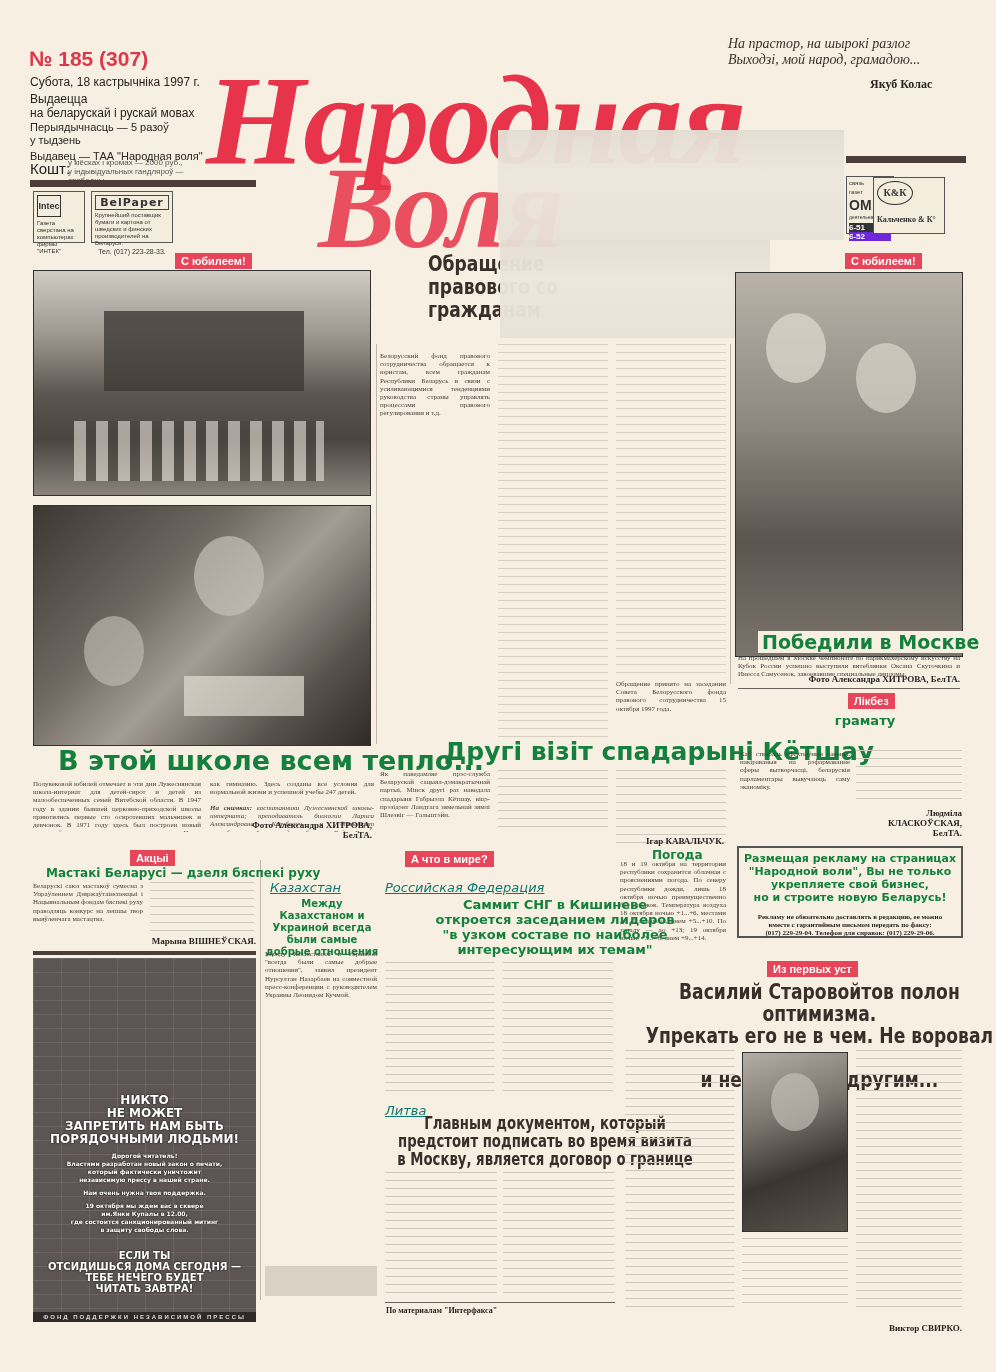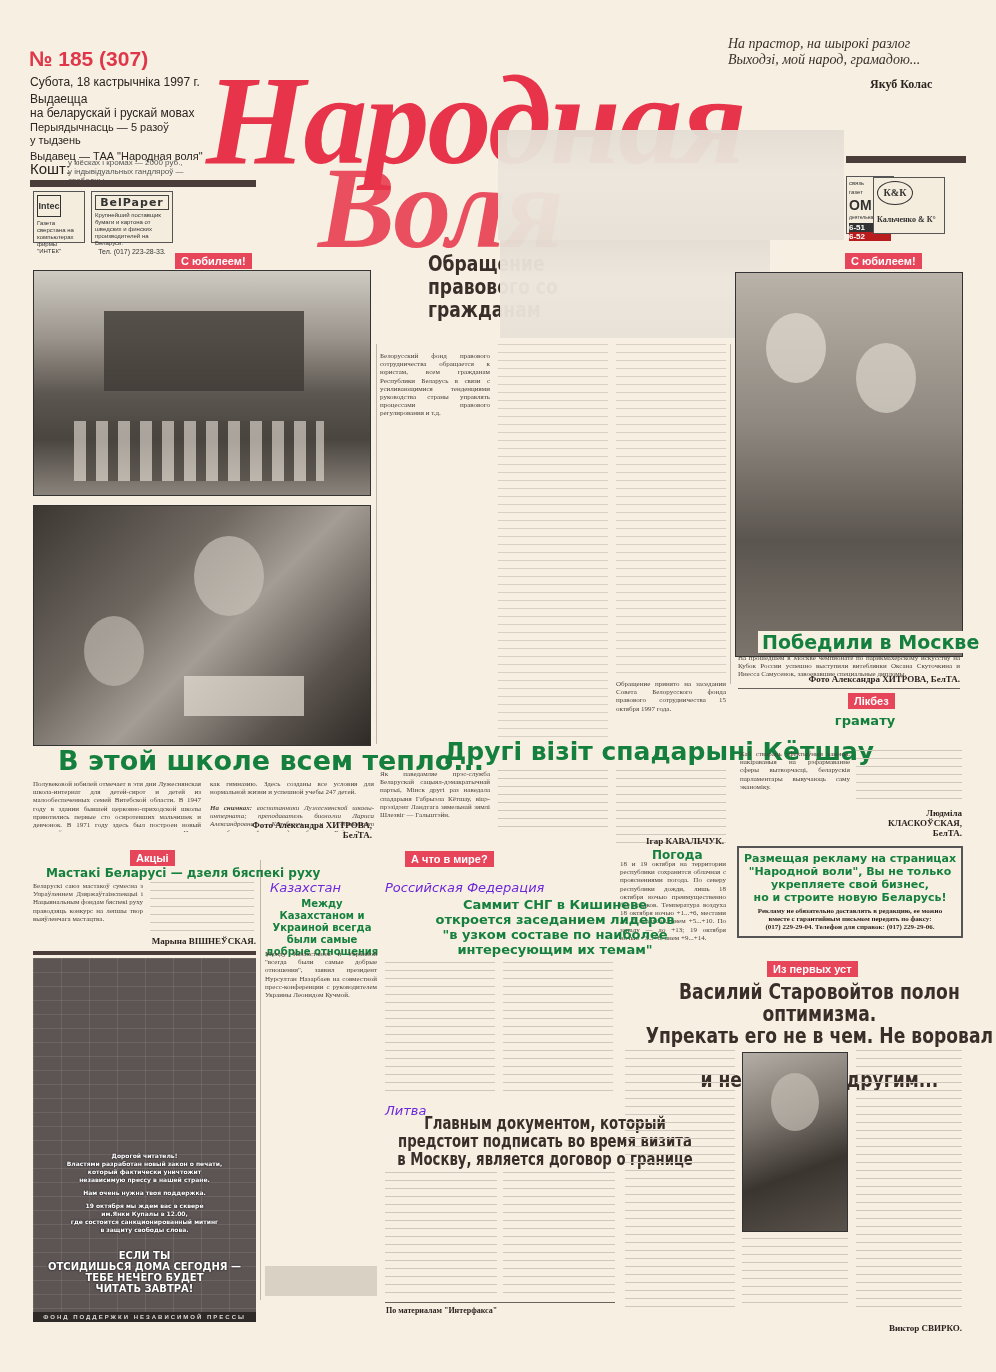--- a/index.html
+++ b/index.html
@@ -14,21 +14,21 @@
 .bar{background:#4a3d3a}
 .adbox{border:1px solid #555;background:#f4ecdd;font:8px "Liberation Sans",sans-serif;padding:3px;color:#333;line-height:9px}
 .faded{background:linear-gradient(180deg,#e3ddd3 0%,#ece6dc 40%,#e7e1d7 100%);opacity:.96}
 .label{background:#e6455a;color:#fff;font:bold 11px "Liberation Sans",sans-serif;padding:2px 6px}
 .photo{background:#6d6660;border:1px solid #333;overflow:hidden}
 .text-block{font:7px "Liberation Serif",serif;color:#4a403a;line-height:8.2px;text-align:justify;overflow:hidden}
 .h-sans{font-family:"DejaVu Sans",sans-serif;font-weight:bold;color:#15803d}
 .h-cond{font-family:"DejaVu Sans",sans-serif;font-weight:bold;color:#3a2e2a;transform:scaleX(.78);transform-origin:left top}
 .sig{font:bold 9px "Liberation Serif",serif;color:#2b2320;text-align:right}
 .rule{background:#6b605a}
-.section-italic{font:italic 13px "DejaVu Sans",sans-serif;color:#6d28d9;}
+.section-italic{font:italic 13px "DejaVu Sans",sans-serif;color:#0f766e;text-decoration:underline}
 .brick{background-color:#5d5454;background-image:linear-gradient(90deg,rgba(255,255,255,.09) 1px,transparent 1px),linear-gradient(rgba(255,255,255,.09) 1px,transparent 1px);background-size:28px 14px}
 .ad-white{color:#fff;font-family:"DejaVu Sans",sans-serif;font-weight:bold;text-align:center;text-shadow:0 0 2px #000}
 </style>
 </head>
 <body>
 
 <div class="abs issue">№ 185 (307)</div>
 <div class="abs meta" style="top:75px">Субота, 18 кастрычніка 1997 г.</div>
 <div class="abs meta" style="top:92px">Выдаецца</div>
 <div class="abs meta" style="top:106px">на беларускай і рускай мовах</div>
@@ -62,21 +62,21 @@
 </div>
 <div class="abs epi-author">Якуб Колас</div>
 
 <div class="abs bar" style="left:846px;top:156px;width:120px;height:7px"></div>
 <div class="abs adbox" style="left:846px;top:176px;width:48px;height:58px;padding:2px">
   <div style="font-size:6px">связь</div>
   <div style="font-size:6px">газет</div>
   <div style="font:bold 14px 'Liberation Sans',sans-serif">ОМ</div>
   <div style="font-size:5px">деятельная</div>
   <div style="background:#333;color:#fff;font:bold 8px 'Liberation Sans',sans-serif;margin-top:1px">6-51</div>
-  <div style="background:#b91c1c;color:#fff;font:bold 8px 'Liberation Sans',sans-serif">6-52</div>
+  <div style="background:#6d28d9;color:#fff;font:bold 8px 'Liberation Sans',sans-serif">6-52</div>
 </div>
 <div class="abs adbox" style="left:873px;top:177px;width:72px;height:57px">
   <div style="width:36px;height:24px;border:1px solid #333;border-radius:50%;text-align:center;font:bold 10px 'Liberation Serif',serif;line-height:22px">К&amp;К</div>
   <div style="font:bold 8px 'Liberation Serif',serif;margin-top:10px;white-space:nowrap">Кальченко &amp; К°</div>
 </div>
 
 <div class="abs faded" style="left:498px;top:130px;width:346px;height:110px"></div>
 
 <div class="abs label" style="left:175px;top:253px">С юбилеем!</div>
 <div class="abs photo" style="left:33px;top:270px;width:338px;height:226px;background:linear-gradient(180deg,#cfcac2 0%,#9a948c 30%,#5c5650 55%,#4b4540 75%,#8a847c 100%)">
@@ -142,35 +142,41 @@
   <div>БелТА.</div>
 </div>
 
 <div class="abs" style="left:737px;top:846px;width:226px;height:92px;border:2px solid #555;background:#f7f0e2;text-align:center">
   <div class="h-sans" style="font-size:11px;line-height:13px;margin-top:4px">
     <div>Размещая рекламу на страницах</div>
     <div>"Народной воли", Вы не только</div>
     <div>укрепляете свой бизнес,</div>
     <div>но и строите новую Беларусь!</div>
   </div>
-  <div style="font:bold 7px 'Liberation Serif',serif;line-height:8px;margin-top:3px">
+  <div style="font:bold 7px 'Liberation Serif',serif;line-height:8px;margin-top:9px">
     <div>Рекламу не обязательно доставлять в редакцию, ее можно</div>
     <div>вместе с гарантийным письмом передать по факсу:</div>
     <div>(017) 229-29-04. Телефон для справок: (017) 229-29-06.</div>
   </div>
 </div>
 
 <div class="abs label" style="left:130px;top:850px">Акцыі</div>
 <div class="abs h-sans" style="left:46px;top:866px;font-size:12px">Мастакі Беларусі — дзеля бяспекі руху</div>
 <div class="abs text-block" style="left:33px;top:882px;width:110px;height:66px">Беларускі саюз мастакоў сумесна з Упраўленнем Дзяржаўтаінспекцыі і Нацыянальным фондам бяспекі руху праводзяць конкурс на лепшы твор выяўленчага мастацтва.</div>
 <div class="abs text-block" style="left:150px;top:882px;width:104px;height:50px;background:repeating-linear-gradient(180deg,#d0c8bc 0 1px,transparent 1px 8px)"></div>
 <div class="abs sig" style="left:150px;top:936px;width:106px">Марына ВІШНЕЎСКАЯ.</div>
 <div class="abs bar" style="left:33px;top:951px;width:223px;height:4px"></div>
 
 <div class="abs brick" style="left:33px;top:958px;width:223px;height:364px">
+  <div class="ad-white" style="position:absolute;left:0;right:0;top:136px;font-size:12px;line-height:13px">
+    <div>НИКТО</div>
+    <div>НЕ МОЖЕТ</div>
+    <div>ЗАПРЕТИТЬ НАМ БЫТЬ</div>
+    <div>ПОРЯДОЧНЫМИ ЛЮДЬМИ!</div>
+  </div>
   <div class="ad-white" style="position:absolute;left:0;right:0;top:194px;font-size:6px;line-height:8px">
     <div>Дорогой читатель!</div>
     <div>Властями разработан новый закон о печати,</div>
     <div>который фактически уничтожит</div>
     <div>независимую прессу в нашей стране.</div>
     <div style="margin-top:5px">Нам очень нужна твоя поддержка.</div>
     <div style="margin-top:5px">19 октября мы ждем вас в сквере</div>
     <div>им.Янки Купалы в 12.00,</div>
     <div>где состоится санкционированный митинг</div>
     <div>в защиту свободы слова.</div>

